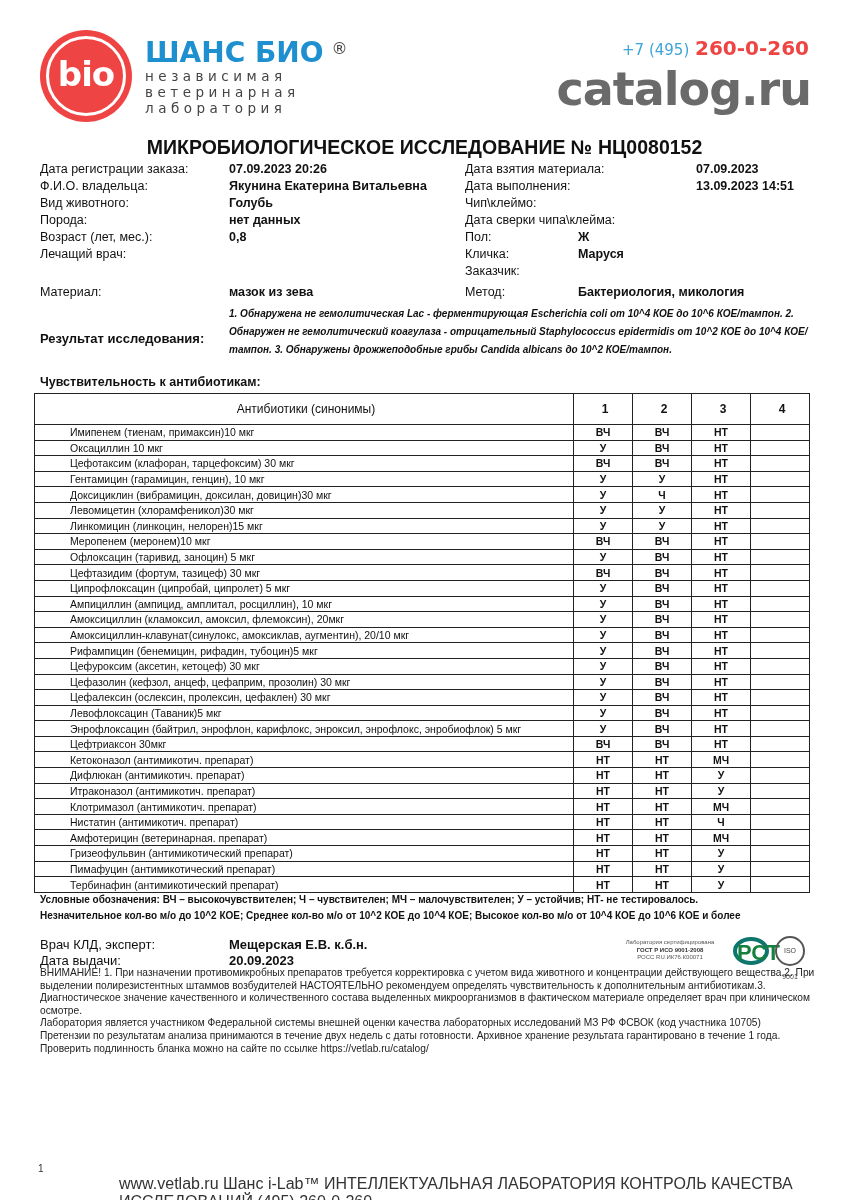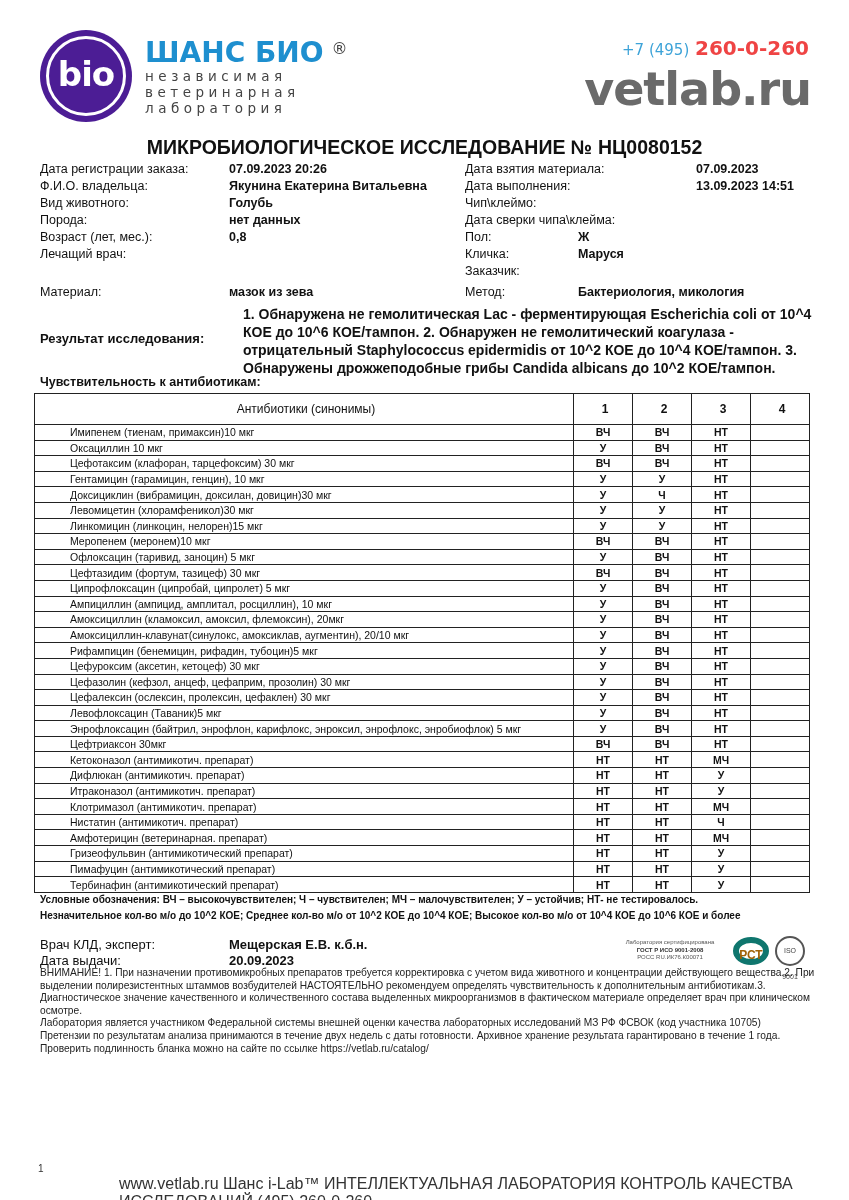--- a/index.html
+++ b/index.html
@@ -1,57 +1,57 @@
 <!DOCTYPE html>
 <html><head>
 <meta charset="utf-8">
 <style>
   * { box-sizing: border-box; margin: 0; padding: 0; }
   html, body { width: 849px; height: 1200px; background: #fff; overflow: hidden; }
   body { position: relative; font-family: "Liberation Sans", sans-serif; color: #111; }
 
   
-  .logo { position: absolute; left: 40px; top: 30px; width: 92px; height: 92px; border-radius: 50%; background: #4c1d95; }
+  .logo { position: absolute; left: 40px; top: 30px; width: 92px; height: 92px; border-radius: 50%; background: #ef4444; }
   .logo .ring { position: absolute; left: 6px; top: 6px; width: 80px; height: 80px; border-radius: 50%; border: 3px solid #fff; }
   .logo .bio { position: absolute; left: 0; top: 24px; width: 92px; text-align: center; color: #fff; font-family: "DejaVu Sans", sans-serif; font-weight: bold; font-size: 34px; letter-spacing: -1px; }
   .brand { position: absolute; left: 145px; top: 36px; color: #1e8fcf; font-weight: bold; font-size: 28px; font-family: "DejaVu Sans", sans-serif; letter-spacing: 0px; }
   .brand .reg { font-size: 16px; color: #444; margin-left: 8px; vertical-align: 8px; font-weight: normal; }
   .tagline { position: absolute; left: 145px; top: 68px; color: #444; font-size: 13.5px; line-height: 16px; letter-spacing: 4.5px; font-family: "DejaVu Sans", sans-serif; }
   .phone { position: absolute; right: 40px; top: 36px; font-family: "DejaVu Sans", sans-serif; font-size: 18px; color: #1e8fcf; }
   .phone .code { font-size: 15px; color: #3da3d8; }
   .phone .num { font-weight: bold; font-size: 20px; color: #ef4444; }
   .site { position: absolute; right: 38px; top: 62px; font-family: "DejaVu Sans", sans-serif; font-weight: bold; font-size: 46px; color: #6a6a6a; letter-spacing: -1px; }
 
   .title { position: absolute; left: 0; width: 849px; top: 136px; text-align: center; font-weight: bold; font-size: 19.5px; }
 
   .info { position: absolute; font-size: 12.5px; line-height: 17.5px; }
   .info .lbl { position: absolute; white-space: nowrap; }
   .info .val { position: absolute; white-space: nowrap; font-weight: bold; }
 
   .result-label { position: absolute; left: 40px; top: 331px; font-weight: bold; font-size: 13px; }
-  .result-text { position: absolute; left: 243px; top: 305px; width: 590px; font-weight: bold; font-size: 14px; line-height: 18px; }
+  .result-text { position: absolute; left: 229px; top: 305px; width: 590px; font-weight: bold; font-size: 10px; line-height: 18px; font-style: italic; }
   .sens-label { position: absolute; left: 40px; top: 375px; font-weight: bold; font-size: 12.5px; }
 
   table.ab { position: absolute; left: 34px; top: 393px; width: 776px; border-collapse: collapse; font-size: 10.5px; }
   table.ab td, table.ab th { border: 1px solid #222; height: 15.6px; padding: 0; }
   table.ab th { height: 31px; font-weight: normal; font-size: 12px; text-align: center; padding-left: 4px; }
   table.ab th.c { text-align: center; font-weight: bold; }
   table.ab td.name { padding-left: 35px; white-space: nowrap; }
   table.ab td.v { text-align: center; font-weight: bold; width: 59px; font-size: 10.5px; }
   table.ab td.v4 { width: 59px; }
 
   .legend1 { position: absolute; left: 40px; top: 894px; font-weight: bold; font-size: 10px; }
   .legend2 { position: absolute; left: 40px; top: 910px; font-weight: bold; font-size: 10px; }
 
   .doc-row { position: absolute; left: 40px; font-size: 13px; }
   .doc-val { position: absolute; left: 229px; font-size: 13px; font-weight: bold; }
 
   .cert { position: absolute; left: 610px; top: 939px; width: 120px; text-align: center; font-size: 6px; color: #555; line-height: 7.5px; }
   .cert b { color: #333; }
-  .rst { position: absolute; left: 733px; top: 937px; width: 36px; height: 28px; border: 6px solid #0f766e; border-radius: 50%; font-weight: bold; font-size: 12px; text-align: center; line-height: 24px; color: #a16207; }
+  .rst { position: absolute; left: 733px; top: 937px; width: 36px; height: 28px; border: 4px solid #0f766e; border-radius: 50%; font-weight: bold; font-size: 22px; text-align: center; line-height: 24px; color: #15803d; }
   .iso { position: absolute; left: 775px; top: 936px; width: 30px; height: 30px; border: 2px solid #555; border-radius: 50%; font-size: 7px; text-align: center; line-height: 26px; color: #444; }
 
   .notes { position: absolute; left: 40px; top: 967px; width: 775px; font-size: 10.2px; line-height: 12.6px; color: #222; }
   .notes p { margin: 0; }
 
   .footer-page { position: absolute; left: 38px; top: 1163px; font-size: 10px; color: #333; }
   .footer-text { position: absolute; left: 119px; top: 1175px; font-size: 16px; color: #333; }
 </style>
 </head>
 <body>
@@ -60,21 +60,21 @@
   <div class="ring"></div>
   <div class="bio">bio</div>
 </div>
 <div class="brand"><span>ШАНС БИО</span><span class="reg">®</span></div>
 <div class="tagline">
   <div>независимая</div>
   <div>ветеринарная</div>
   <div>лаборатория</div>
 </div>
 <div class="phone"><span class="code">+7 (495)</span> <span class="num">260-0-260</span></div>
-<div class="site">vetlab.ru</div>
+<div class="site">catalog.ru</div>
 
 <div class="title">МИКРОБИОЛОГИЧЕСКОЕ ИССЛЕДОВАНИЕ № НЦ0080152</div>
 
 <div class="info" style="left:0;top:0;">
   <div class="lbl" style="left:40px;top:161px">Дата регистрации заказа:</div>
   <div class="val" style="left:229px;top:161px">07.09.2023 20:26</div>
   <div class="lbl" style="left:40px;top:178px">Ф.И.О. владельца:</div>
   <div class="val" style="left:229px;top:178px">Якунина Екатерина Витальевна</div>
   <div class="lbl" style="left:40px;top:195px">Вид животного:</div>
   <div class="val" style="left:229px;top:195px">Голубь</div>

